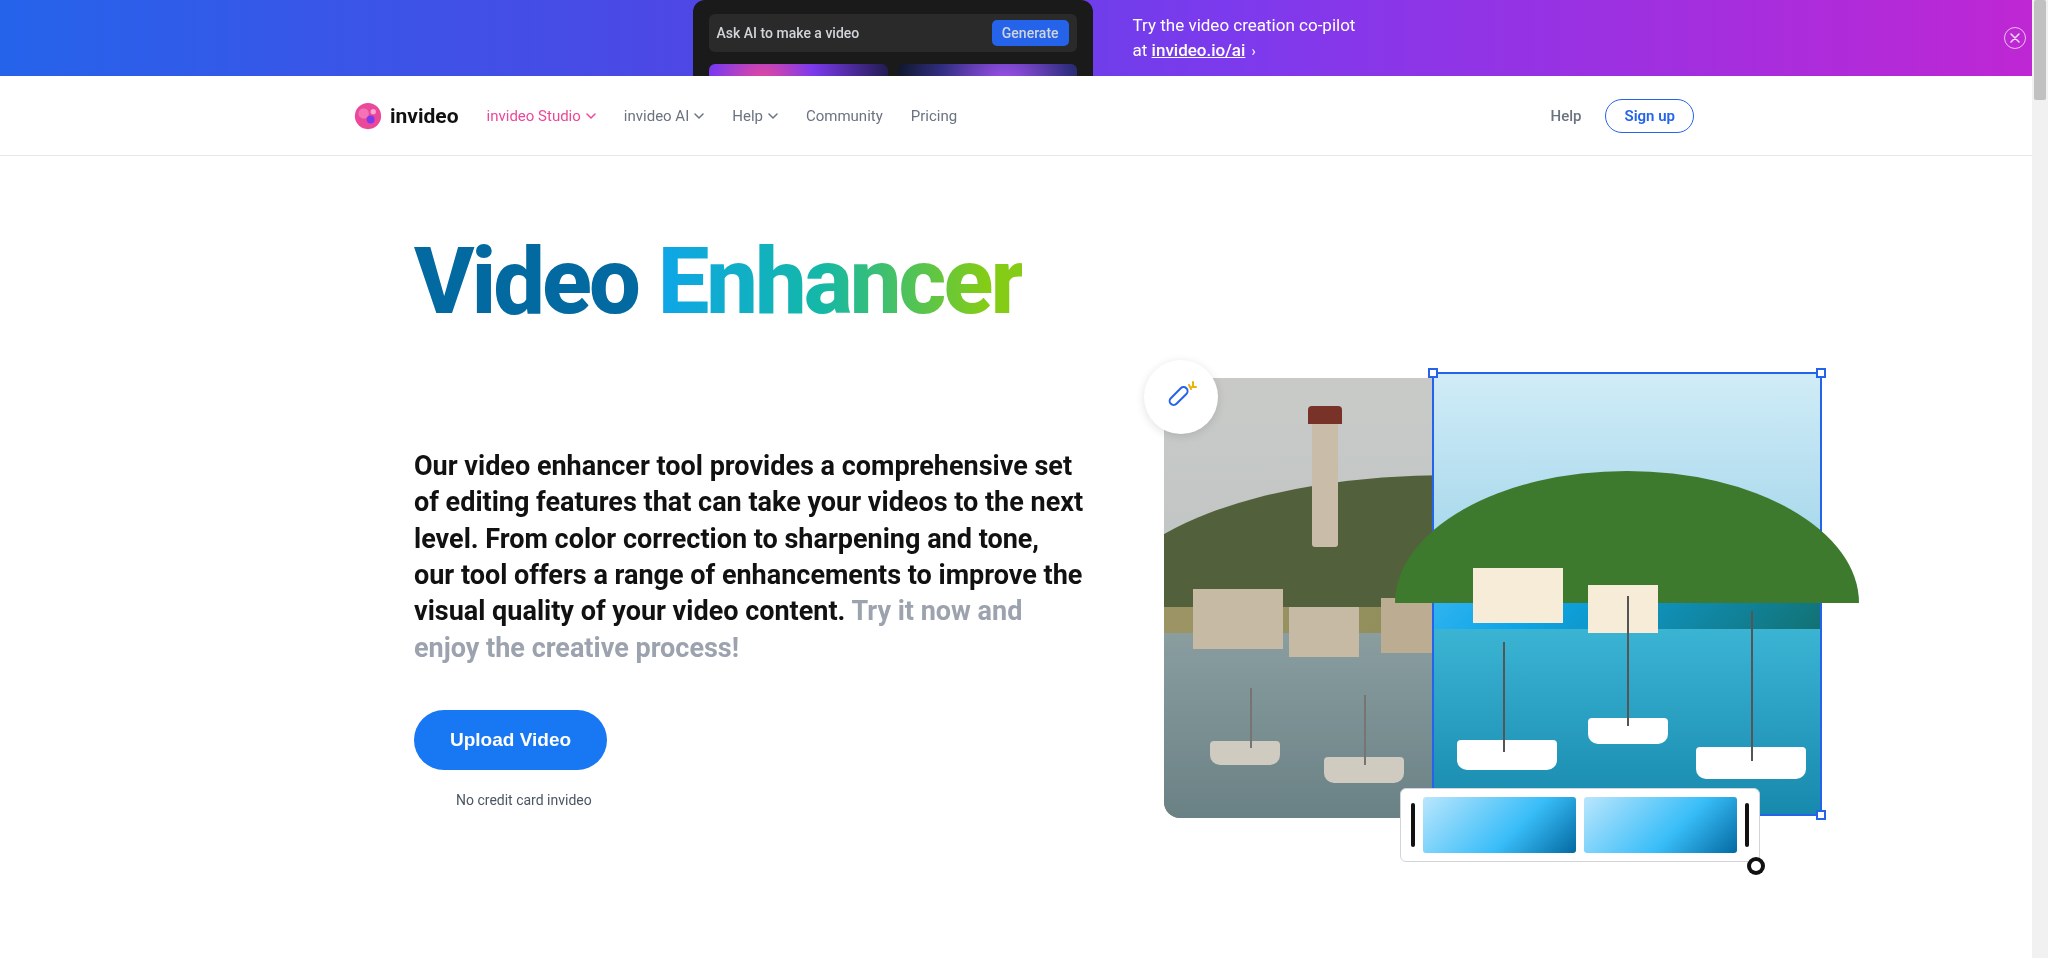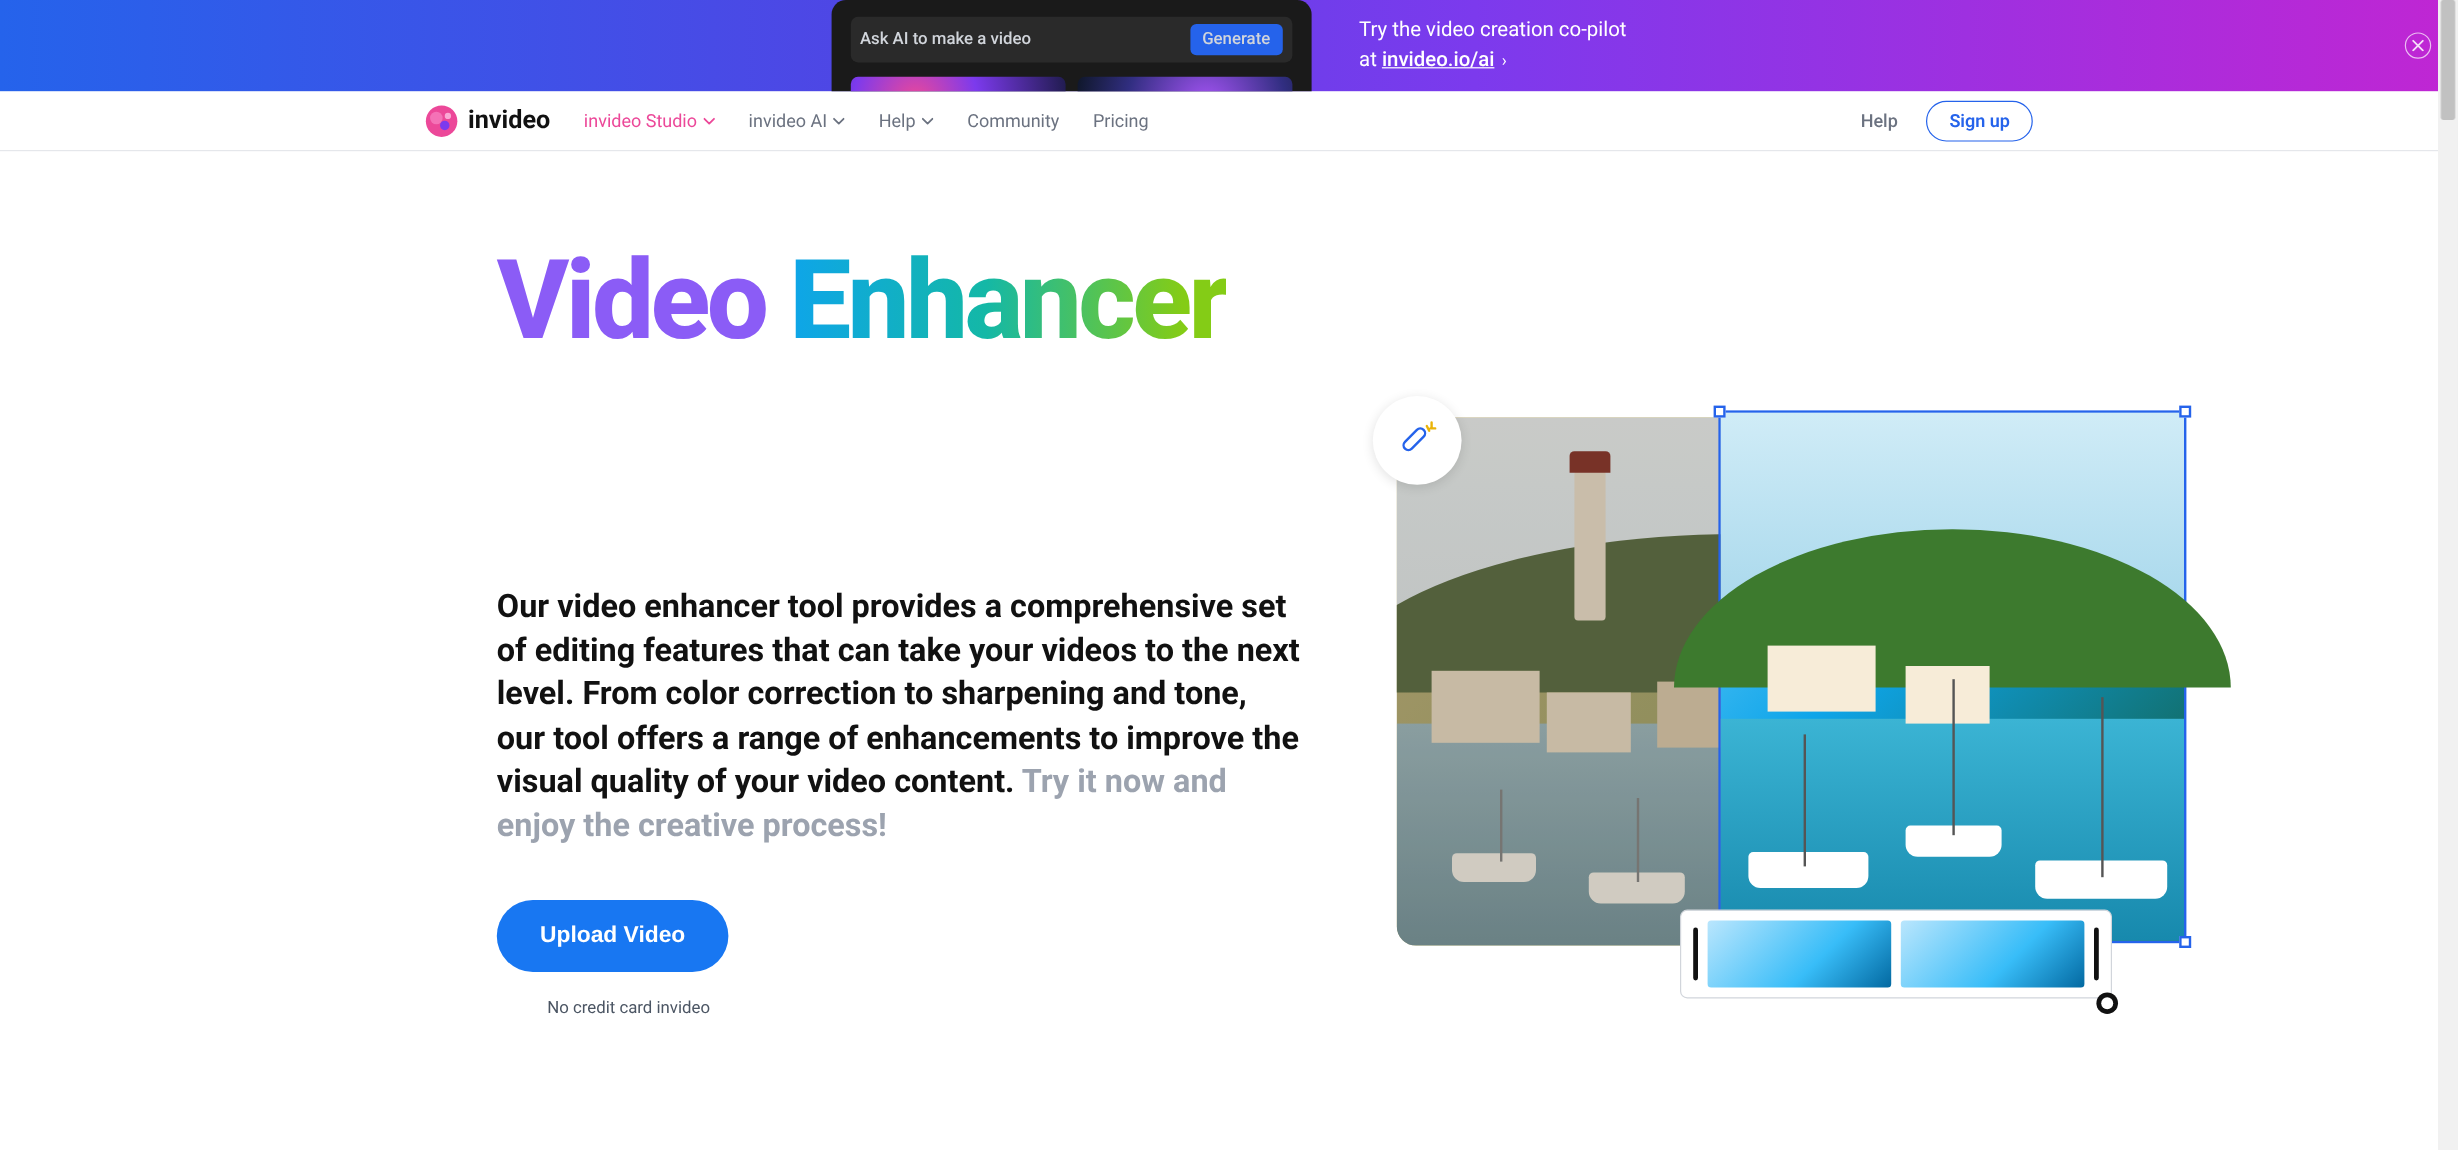--- a/index.html
+++ b/index.html
@@ -92,21 +92,21 @@
   border-radius: 50%;
   display: flex;
   align-items: center;
   justify-content: center;
   cursor: pointer;
 }
 .promo-close svg { stroke: rgba(255,255,255,0.85); }
 
 
 .header {
-  height: 50px;
+  height: 80px;
   border-bottom: 1px solid #e5e7eb;
   display: flex;
   align-items: center;
   padding: 0 40px;
   max-width: 2048px;
 }
 .header-inner {
   width: 100%;
   max-width: 1340px;
   margin: 0 auto;
@@ -172,31 +172,31 @@
   margin: 0 auto;
   padding: 80px 60px 40px 60px;
 }
 .hero-title {
   font-size: 92px;
   font-weight: 800;
   letter-spacing: -3px;
   line-height: 1;
   margin-bottom: 50px;
 }
-.hero-title .plain { color: #8b5cf6; }
+.hero-title .plain { color: #0369a1; }
 .hero-title .grad {
   background: linear-gradient(90deg, #0ea5e9 0%, #14b8a6 45%, #84cc16 90%);
   -webkit-background-clip: text;
   background-clip: text;
   color: transparent;
 }
 .hero-row {
   display: flex;
   gap: 80px;
-  align-items: flex-end;
+  align-items: center;
 }
 .hero-left {
   flex: 0 0 670px;
 }
 .hero-desc {
   font-size: 27px;
   font-weight: 700;
   line-height: 1.35;
   color: #111;
 }

